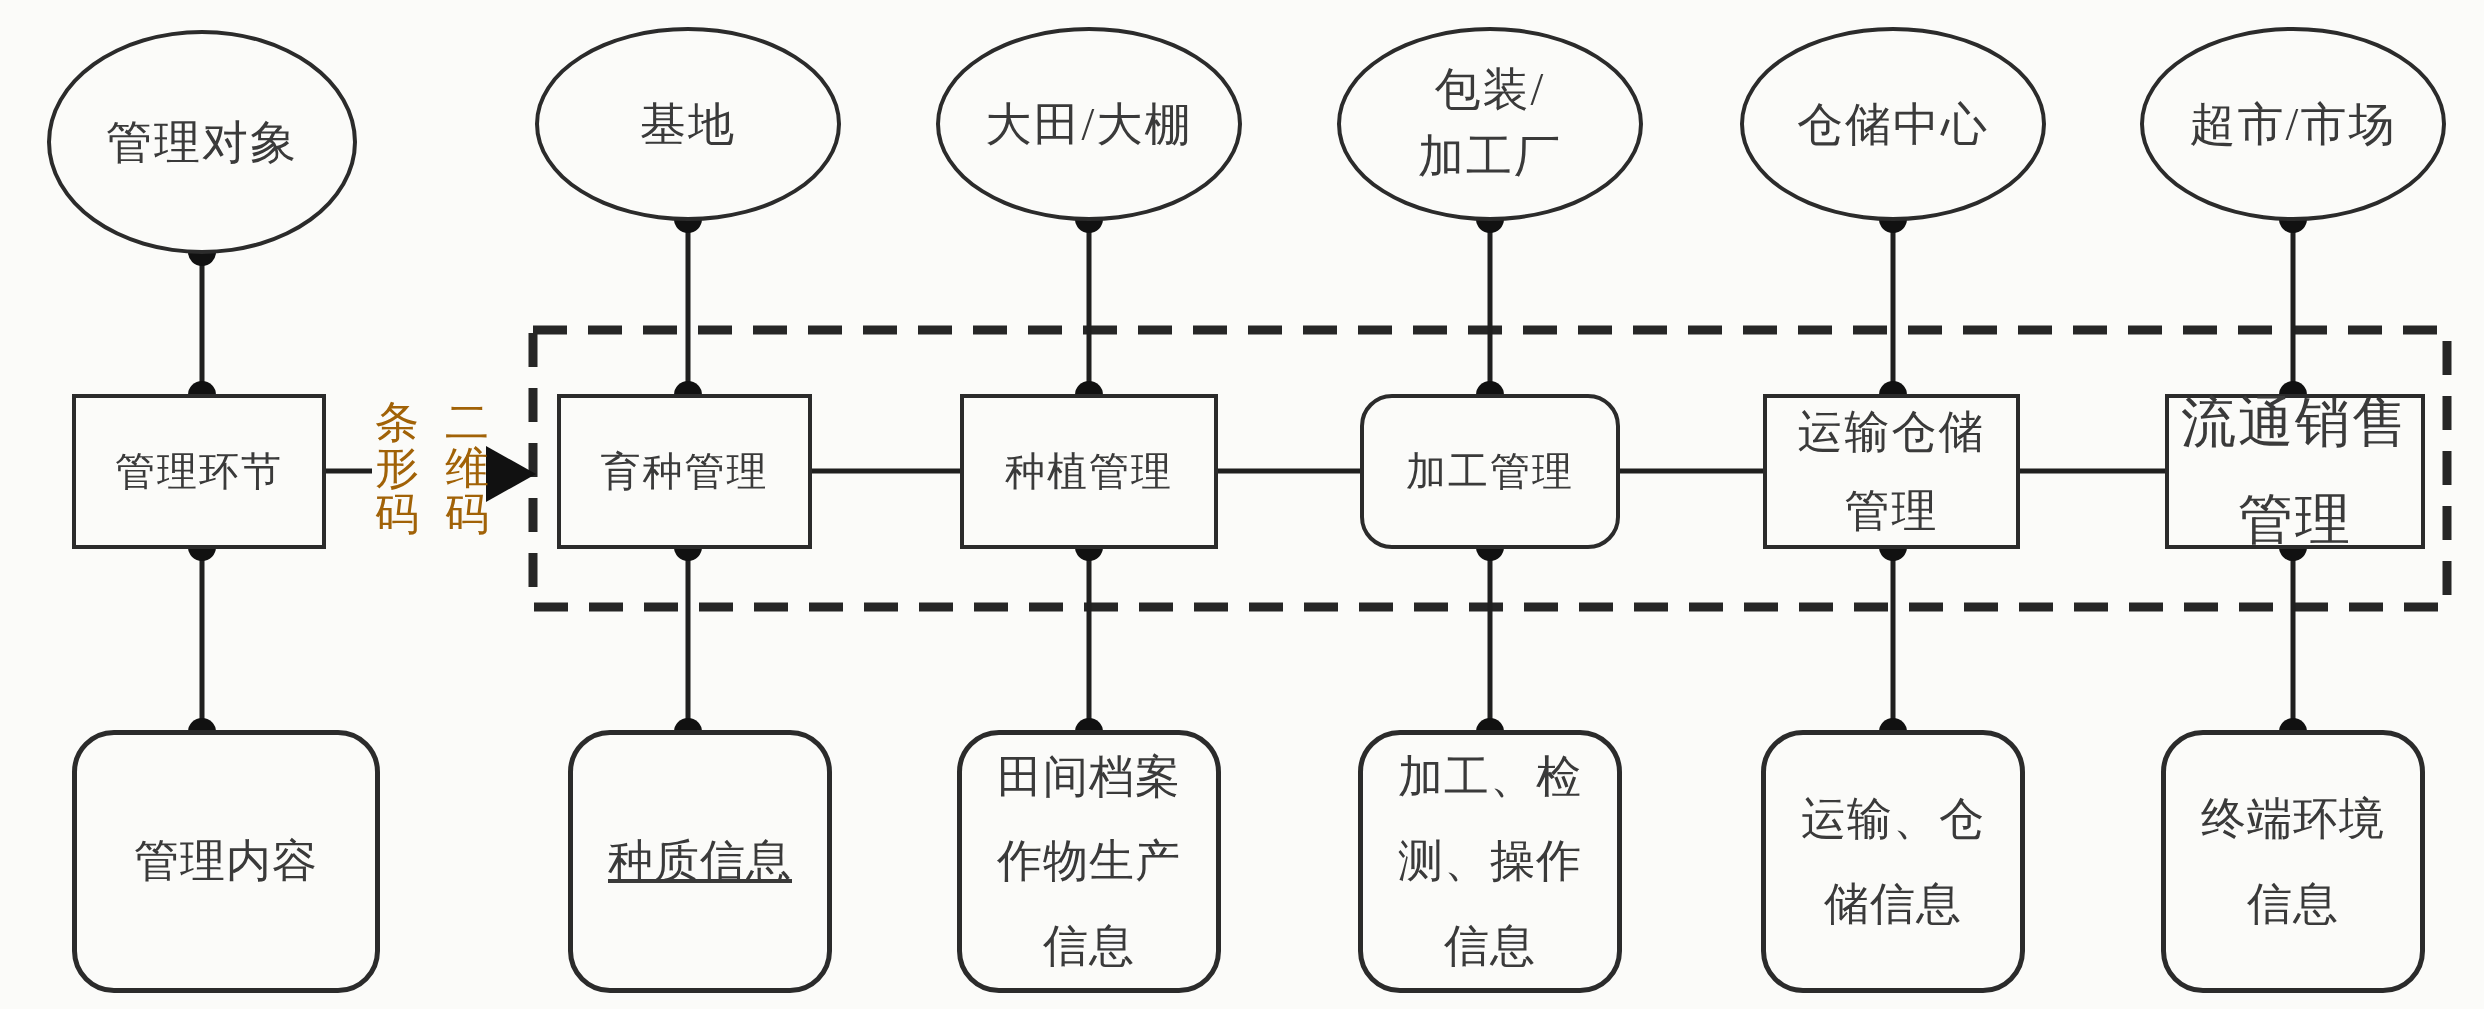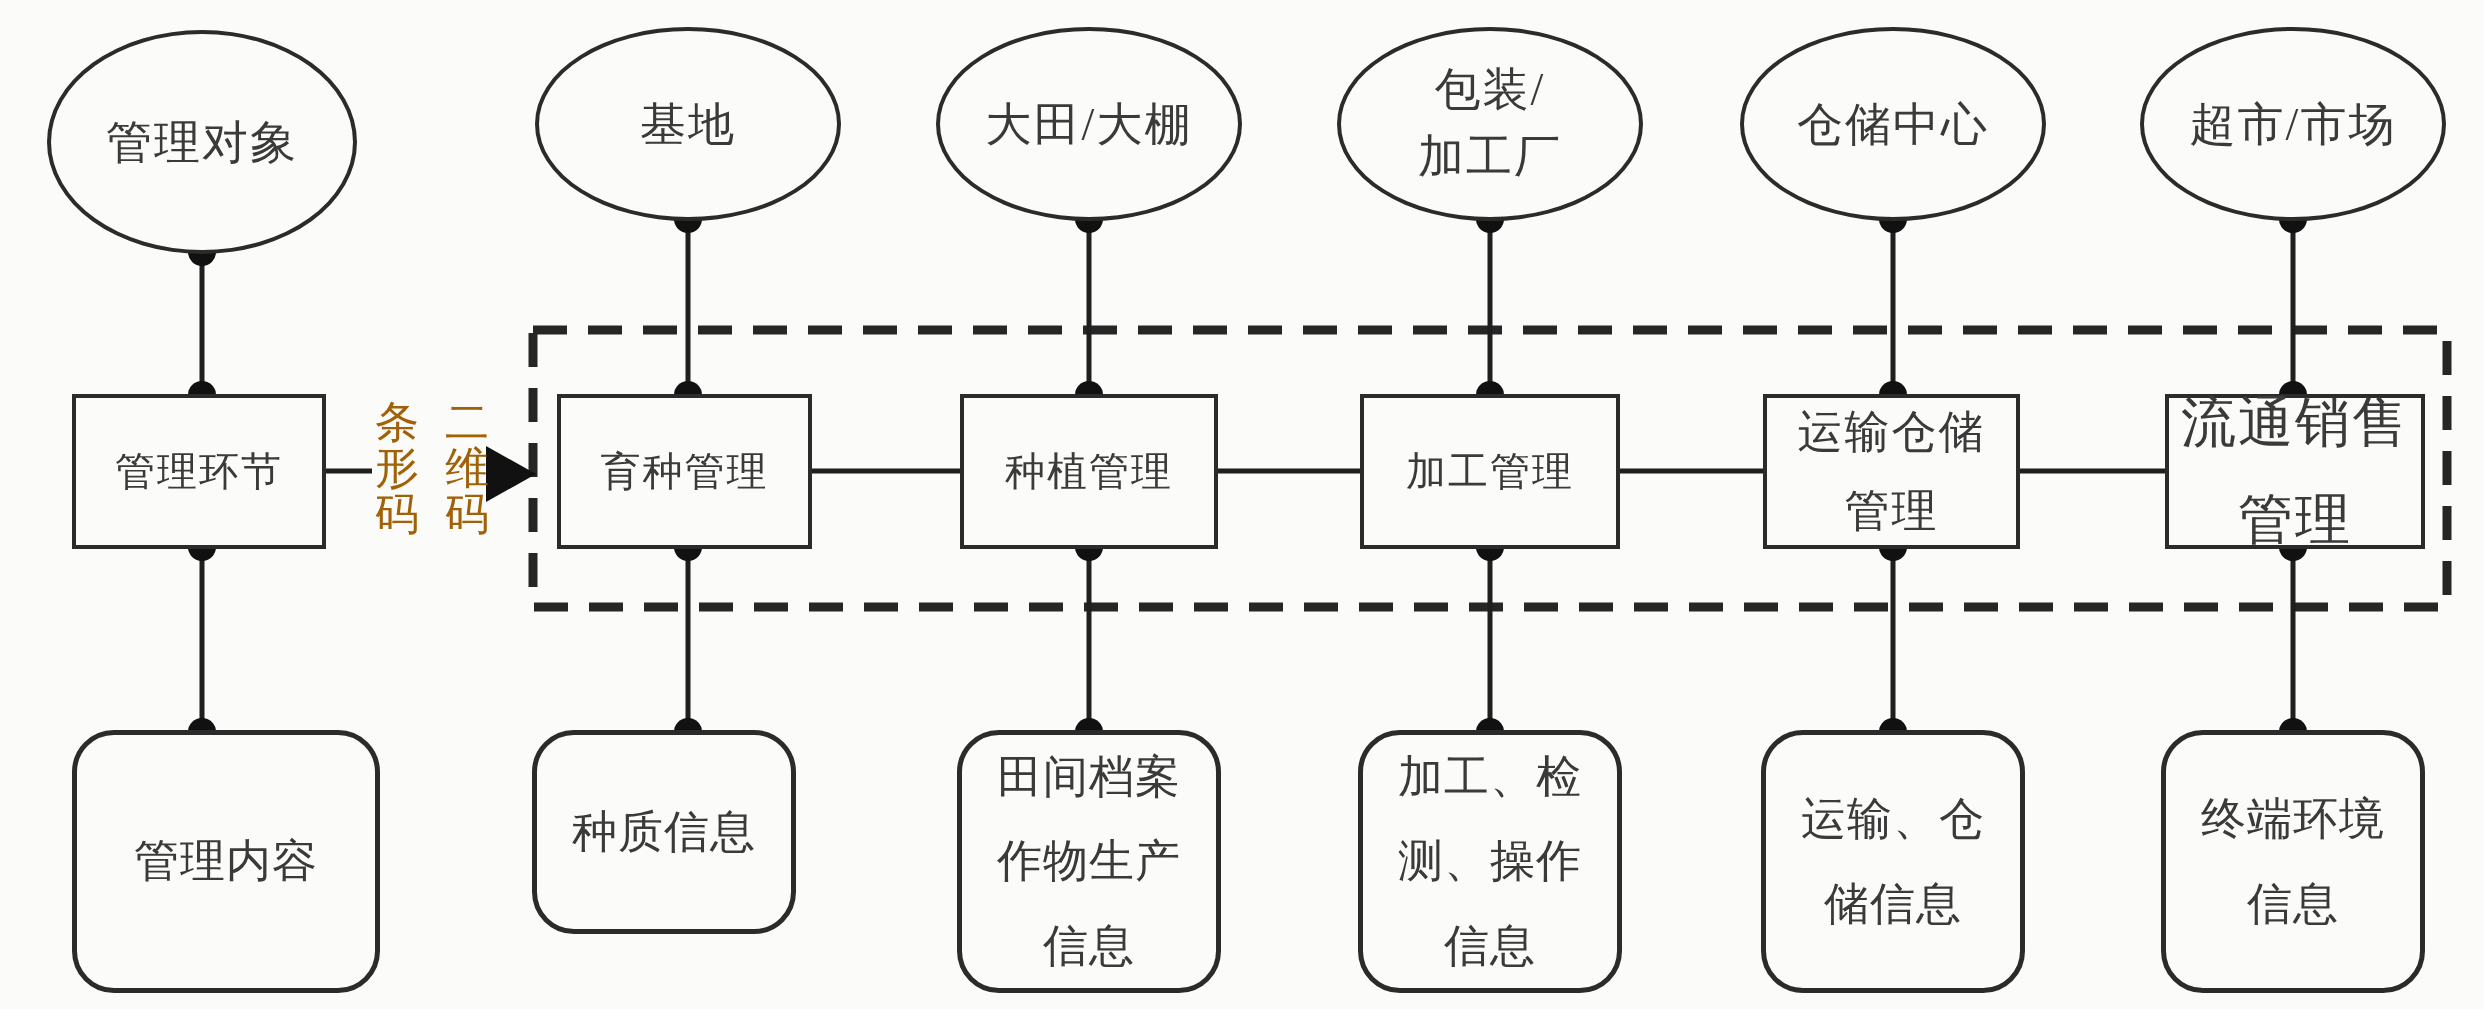--- a/index.html
+++ b/index.html
@@ -136,39 +136,39 @@
 
   <div class="node mbox" style="left:72px;top:394px;width:254px;height:155px;">
     <span>管理环节</span>
   </div>
   <div class="node mbox" style="left:557px;top:394px;width:255px;height:155px;">
     <span>育种管理</span>
   </div>
   <div class="node mbox" style="left:960px;top:394px;width:258px;height:155px;">
     <span>种植管理</span>
   </div>
-  <div class="node mbox" style="left:1360px;top:394px;width:260px;height:155px;">
+  <div class="node mbox" style="left:1360px;top:394px;width:260px;height:155px;border-radius:32px;">
     <span>加工管理</span>
   </div>
   <div class="node mbox" style="left:1763px;top:394px;width:257px;height:155px;line-height:1.75;font-size:45px;">
     <span>运输仓储
 管理</span>
   </div>
   <div class="node mbox" style="left:2165px;top:394px;width:260px;height:155px;line-height:1.75;font-size:55px;">
     <span>流通销售
 管理</span>
   </div>
 
   <div class="vlabel" style="left:371px;top:400px;">条形码</div>
   <div class="vlabel" style="left:441px;top:400px;">二维码</div>
 
   <div class="node rbox" style="left:72px;top:730px;width:308px;height:263px;text-align:center;">
     <span>管理内容</span>
   </div>
-  <div class="node rbox" style="left:532px;top:730px;width:264px;height:204px;">
+  <div class="node rbox" style="left:568px;top:730px;width:264px;height:263px;text-decoration:underline;">
     <span>种质信息</span>
   </div>
   <div class="node rbox" style="left:957px;top:730px;width:264px;height:263px;">
     <span>田间档案
 作物生产
 信息</span>
   </div>
   <div class="node rbox" style="left:1358px;top:730px;width:264px;height:263px;">
     <span>加工、检
 测、操作

